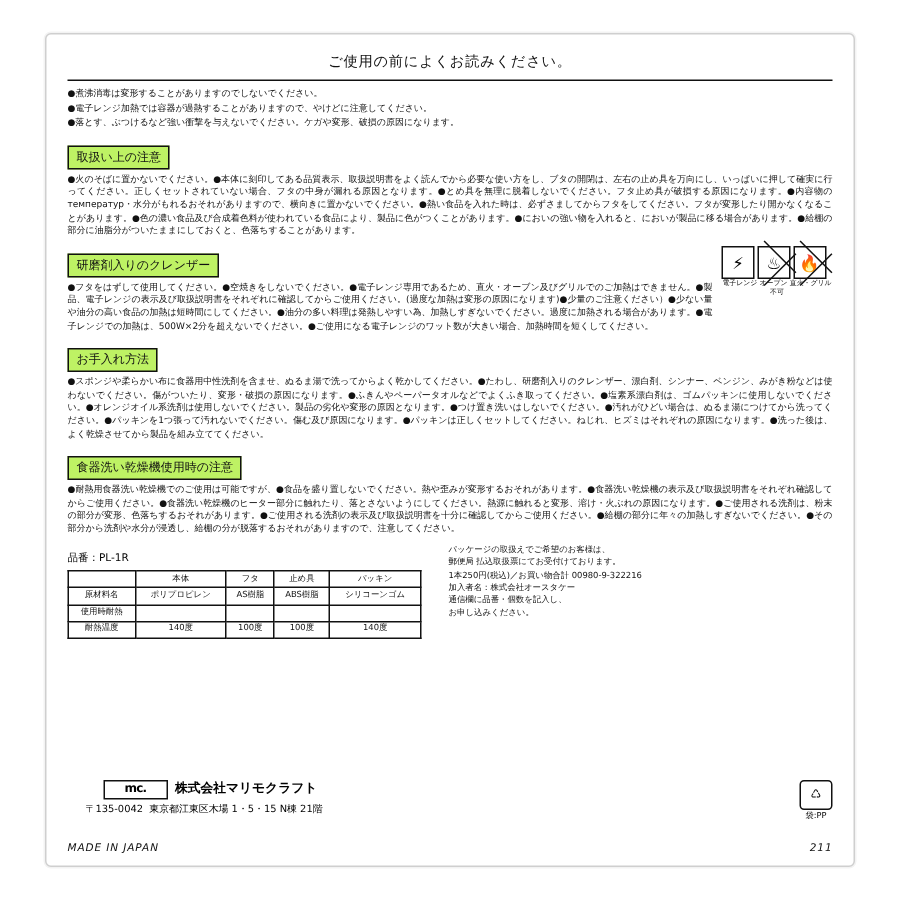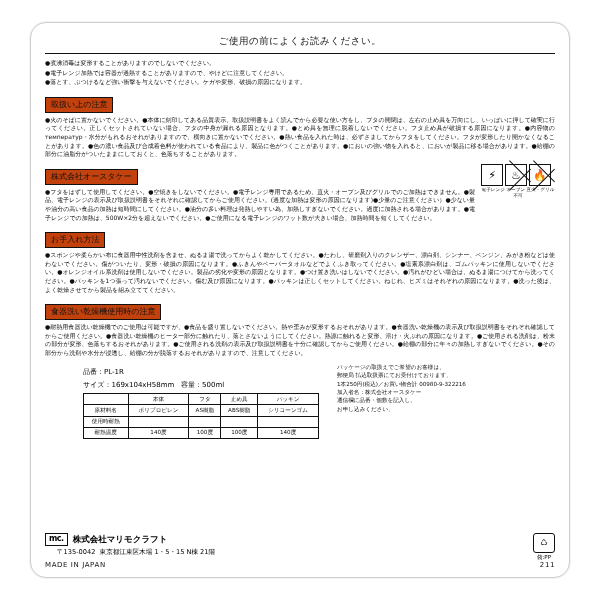--- a/index.html
+++ b/index.html
@@ -8,21 +8,21 @@
     background:#ffffff;
     font-family:"DejaVu Sans","Liberation Sans",sans-serif;
     overflow:hidden;
   }
   .label{
     position:absolute;
     left:30px;top:22px;
     width:540px;height:556px;
     background:#ffffff;
     border:1px solid #cfcfcf;
-    border-radius:16px;
+    border-radius:4px;
     box-shadow:0 0 0 1px #f3f3f3;
     box-sizing:border-box;
     padding:10px 14px 8px 14px;
   }
   .head{
     text-align:center;
     font-size:9.5px;
     letter-spacing:.5px;
     padding:2px 0 5px 0;
     color:#111;
@@ -33,21 +33,21 @@
   }
   .sect{margin-bottom:5px;}
   .sect-title{
     display:inline-block;
     border:1px solid #111;
     font-size:8px;
     padding:2px 5px;
     margin-bottom:3px;
     line-height:1.2;
     color:#111;
-    background:#c2410c;
+    background:#bef264;
   }
   .warn-head{
     text-align:center;
     font-size:9px;
     font-weight:bold;
     letter-spacing:2px;
     margin:1px 0 3px 0;
   }
   .body-text{
     font-size:6px;
@@ -106,21 +106,20 @@
   table.spec-table td{
     border:1px solid #111;
     padding:1.5px 2px;
     text-align:center;
     line-height:1.3;
     color:#111;
   }
   .lower{
     display:flex;
     margin-top:3px;
-    margin-left:38px;
   }
   .lower-left{width:248px;}
   .lower-right{
     flex:1;
     font-size:5.6px;
     line-height:1.5;
     color:#111;
     padding-left:6px;
   }
   .footer{
@@ -130,23 +129,24 @@
   .maker{
     display:flex;
     align-items:flex-start;
     gap:5px;
     margin-bottom:2px;
   }
   .mc-logo{
     border:1.5px solid #111;
     font-size:8px;
     font-weight:bold;
-    padding:1px 3px;
+    padding:1px 13px;
     letter-spacing:-.5px;
     line-height:1.1;
+    margin-left:24px;
   }
   .maker-name{font-size:8.5px;font-weight:bold;line-height:1.5;}
   .addr{font-size:6.6px;line-height:1.5;margin-left:12px;}
   .url{font-size:6.6px;line-height:1.5;}
   .recycle{
     position:absolute;
     right:0;top:0;
     text-align:center;
     font-size:5.5px;
     line-height:1.3;
@@ -158,22 +158,23 @@
     display:flex;align-items:center;justify-content:center;
     font-size:8px;
     margin:0 auto 1px auto;
   }
   .madein{
     display:flex;
     justify-content:space-between;
     align-items:flex-end;
     font-size:7px;
     letter-spacing:.6px;
-    margin-top:3px;
-    color:#111;
+    margin-top:16px;
+    color:#111;
+    font-style:italic;
   }
   .tri-warn{
     display:inline-block;
     width:0;height:0;
     border-left:5px solid transparent;
     border-right:5px solid transparent;
     border-bottom:9px solid #111;
     position:relative;
     vertical-align:-1px;
     margin-right:2px;
@@ -216,43 +217,39 @@
       <div class="mark cross">
         <span class="glyph">♨</span>
       </div>
       <div class="mark cross">
         <span class="glyph">🔥</span>
       </div>
     </div>
     <div class="mark-caption">電子レンジ
 オーブン
 直火・グリル不可</div>
-    <div class="sect-title">株式会社オースタケー</div>
+    <div class="sect-title">研磨剤入りのクレンザー</div>
     <div class="body-text indent">●フタをはずして使用してください。●空焼きをしないでください。●電子レンジ専用であるため、直火・オーブン及びグリルでのご加熱はできません。●製品、電子レンジの表示及び取扱説明書をそれぞれに確認してからご使用ください。(過度な加熱は変形の原因になります)●少量のご注意ください）●少ない量や油分の高い食品の加熱は短時間にしてください。●油分の多い料理は発熱しやすい為、加熱しすぎないでください。過度に加熱される場合があります。●電子レンジでの加熱は、500W×2分を超えないでください。●ご使用になる電子レンジのワット数が大きい場合、加熱時間を短くしてください。</div>
   </div>
 
   <div class="sect">
     <div class="sect-title">お手入れ方法</div>
     <div class="body-text">●スポンジや柔らかい布に食器用中性洗剤を含ませ、ぬるま湯で洗ってからよく乾かしてください。●たわし、研磨剤入りのクレンザー、漂白剤、シンナー、ベンジン、みがき粉などは使わないでください。傷がついたり、変形・破損の原因になります。●ふきんやペーパータオルなどでよくふき取ってください。●塩素系漂白剤は、ゴムパッキンに使用しないでください。●オレンジオイル系洗剤は使用しないでください。製品の劣化や変形の原因となります。●つけ置き洗いはしないでください。●汚れがひどい場合は、ぬるま湯につけてから洗ってください。●パッキンを1つ張って汚れないでください。傷む及び原因になります。●パッキンは正しくセットしてください。ねじれ、ヒズミはそれぞれの原因になります。●洗った後は、よく乾燥させてから製品を組み立ててください。</div>
   </div>
 
   <div class="sect">
     <div class="sect-title">食器洗い乾燥機使用時の注意</div>
     <div class="body-text">●耐熱用食器洗い乾燥機でのご使用は可能ですが、●食品を盛り置しないでください。熱や歪みが変形するおそれがあります。●食器洗い乾燥機の表示及び取扱説明書をそれぞれ確認してからご使用ください。●食器洗い乾燥機のヒーター部分に触れたり、落とさないようにしてください。熱源に触れると変形、溶け・火ぶれの原因になります。●ご使用される洗剤は、粉末の部分が変形、色落ちするおそれがあります。●ご使用される洗剤の表示及び取扱説明書を十分に確認してからご使用ください。●給棚の部分に年々の加熱しすぎないでください。●その部分から洗剤や水分が浸透し、給棚の分が脱落するおそれがありますので、注意してください。</div>
   </div>
 
   <div class="lower">
     <div class="lower-left">
       <div class="spec">
         <div class="row1">
           <span>品番：</span><span>PL-1R</span>
-        </div>
-        <div class="row1">
-          <span>サイズ：</span><span>169x104xH58mm</span>
-          &nbsp;&nbsp;<span>容量：</span><span>500ml</span>
         </div>
       </div>
       <table class="spec-table">
         <tbody>
             <tr>
           <td></td>
           <td>本体</td>
           <td>フタ</td>
           <td>止め具</td>
           <td>パッキン</td>

